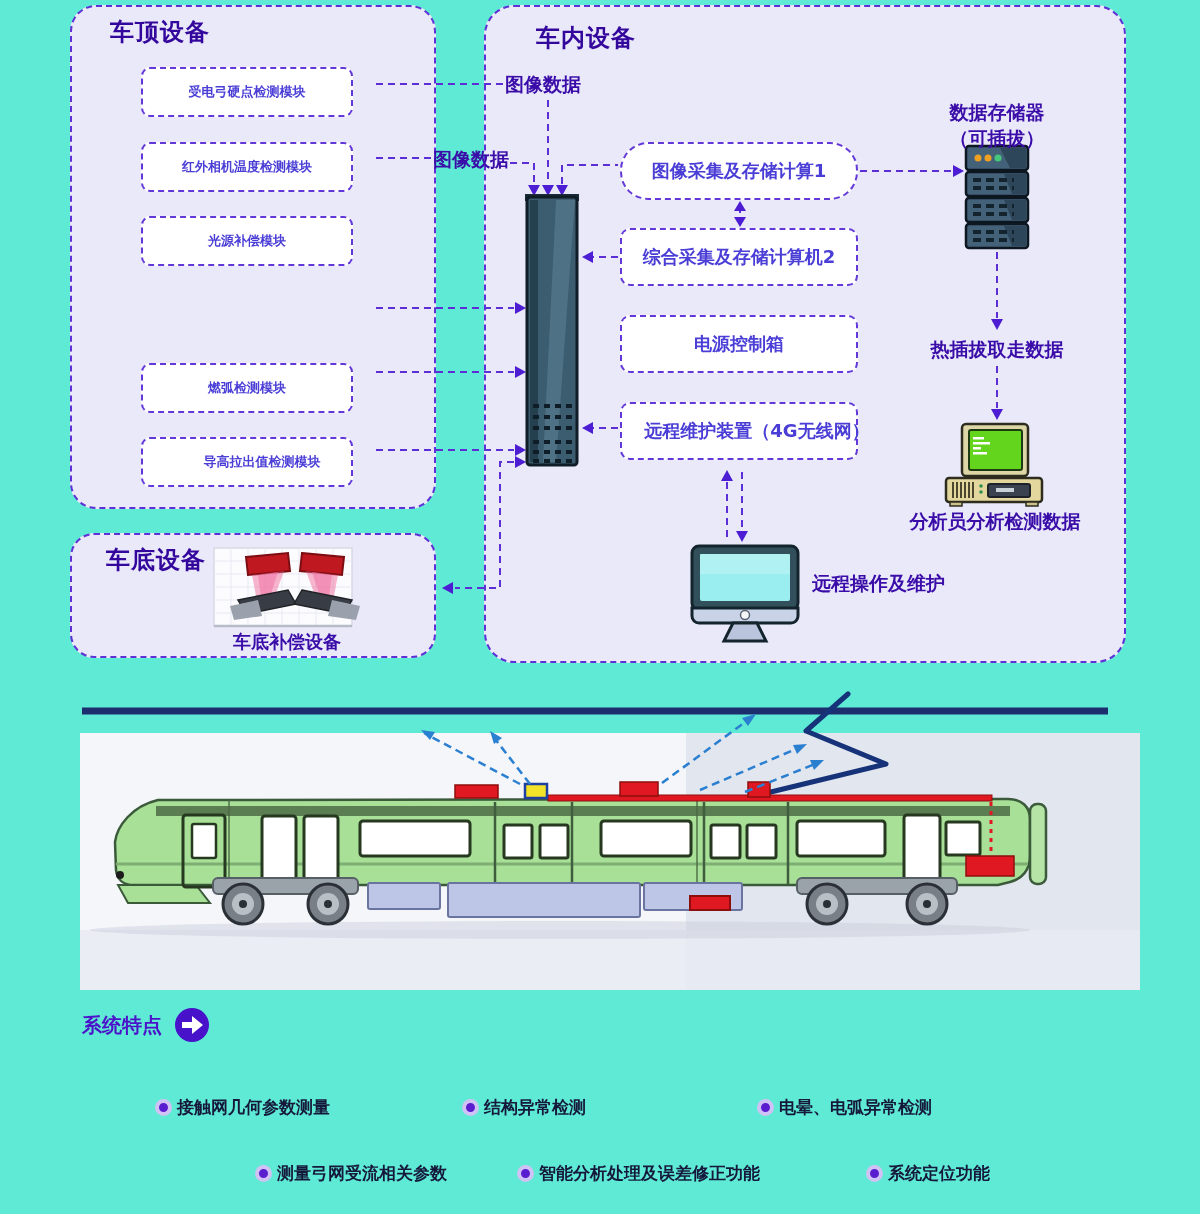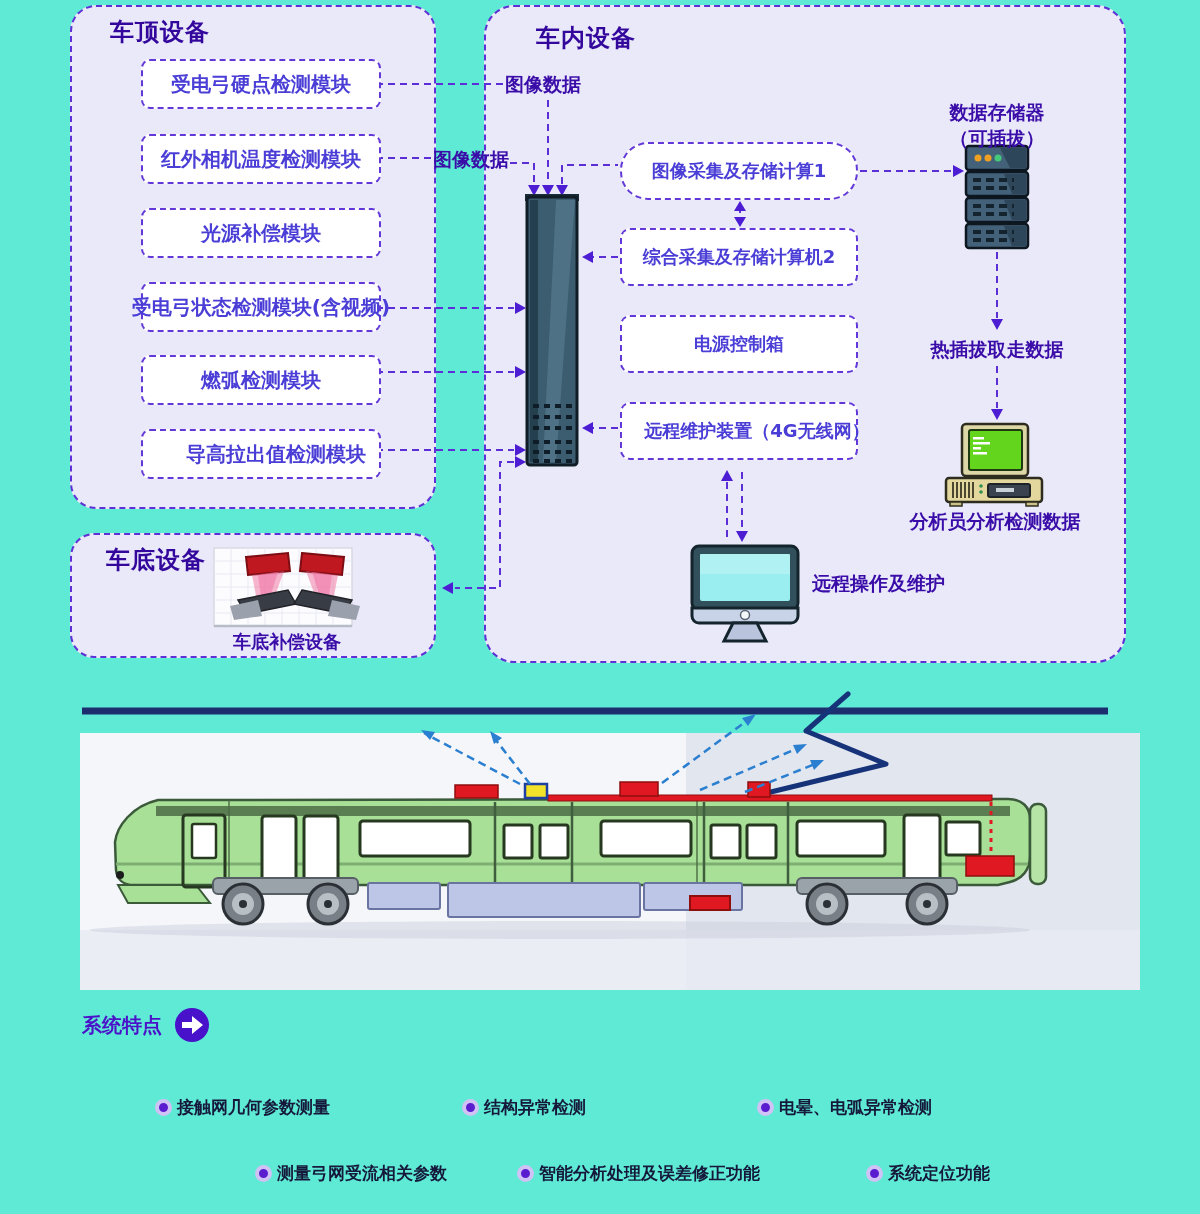--- a/index.html
+++ b/index.html
@@ -1,23 +1,23 @@
 <!DOCTYPE html>
 <html><head>
 <meta charset="utf-8">
 <style>
   html,body{margin:0;padding:0;background:#ffffff;}
   #root{position:relative;width:1200px;height:1214px;background:#5eead4;overflow:hidden;
         font-family:"DejaVu Sans","Liberation Sans",sans-serif;}
   .panel{position:absolute;background:#e9e9fa;border:2px dashed #5f30d6;box-sizing:border-box;}
   .panel-title{position:absolute;font-size:24px;font-weight:800;color:#33079c;z-index:5;letter-spacing:1px;}
-  .module{position:absolute;left:141px;width:240px;height:50px;background:#ffffff;
+  .module{position:absolute;left:141px;width:212px;height:50px;background:#ffffff;
           border:2px dashed #6338d8;border-radius:9px;box-sizing:border-box;
           display:flex;align-items:center;justify-content:center;
-          font-size:20px;font-weight:600;color:#4a3ed6;z-index:5;white-space:nowrap;}
+          font-size:13px;font-weight:600;color:#4a3ed6;z-index:5;white-space:nowrap;margin-top:8px;}
   .ibox{position:absolute;left:620px;width:238px;height:58px;background:#ffffff;
         border:2px dashed #6338d8;border-radius:10px;box-sizing:border-box;
         display:flex;align-items:center;justify-content:center;
         font-size:18px;font-weight:600;color:#4a3ed6;z-index:5;white-space:nowrap;}
   .lbl{position:absolute;font-size:19px;font-weight:800;color:#3a0ca8;z-index:5;white-space:nowrap;}
   .lbl-center{text-align:center;}
   #art{position:absolute;left:0;top:0;z-index:3;pointer-events:none;}
   .features-title{position:absolute;left:82px;top:1007px;display:flex;align-items:center;gap:12px;
         font-size:20px;font-weight:800;color:#4b12c9;z-index:5;}
   .feat{position:absolute;display:flex;align-items:center;gap:5px;
@@ -33,21 +33,20 @@
   <div class="panel" style="left:484px;top:5px;width:642px;height:658px;border-radius:30px;"></div>
   <div class="panel" style="left:70px;top:533px;width:366px;height:125px;border-radius:24px;"></div>
 
   <div class="panel-title" style="left:110px;top:16px;">车顶设备</div>
   <div class="panel-title" style="left:536px;top:22px;">车内设备</div>
   <div class="panel-title" style="left:106px;top:544px;">车底设备</div>
 
   <div class="module" style="top:59px;">受电弓硬点检测模块</div>
   <div class="module" style="top:134px;">红外相机温度检测模块</div>
   <div class="module" style="top:208px;">光源补偿模块</div>
-  <div class="module" style="top:282px;">受电弓状态检测模块(含视频)</div>
   <div class="module" style="top:355px;">燃弧检测模块</div>
   <div class="module" style="top:429px;padding-left:30px;">导高拉出值检测模块</div>
 
   <div class="ibox" style="top:142px;border-radius:28px;">图像采集及存储计算1</div>
   <div class="ibox" style="top:228px;">综合采集及存储计算机2</div>
   <div class="ibox" style="top:315px;">电源控制箱</div>
   <div class="ibox" style="top:402px;padding-left:36px;">远程维护装置（4G无线网）</div>
 
   <div class="lbl" style="left:505px;top:72px;">图像数据</div>
   <div class="lbl" style="left:433px;top:147px;">图像数据</div>

